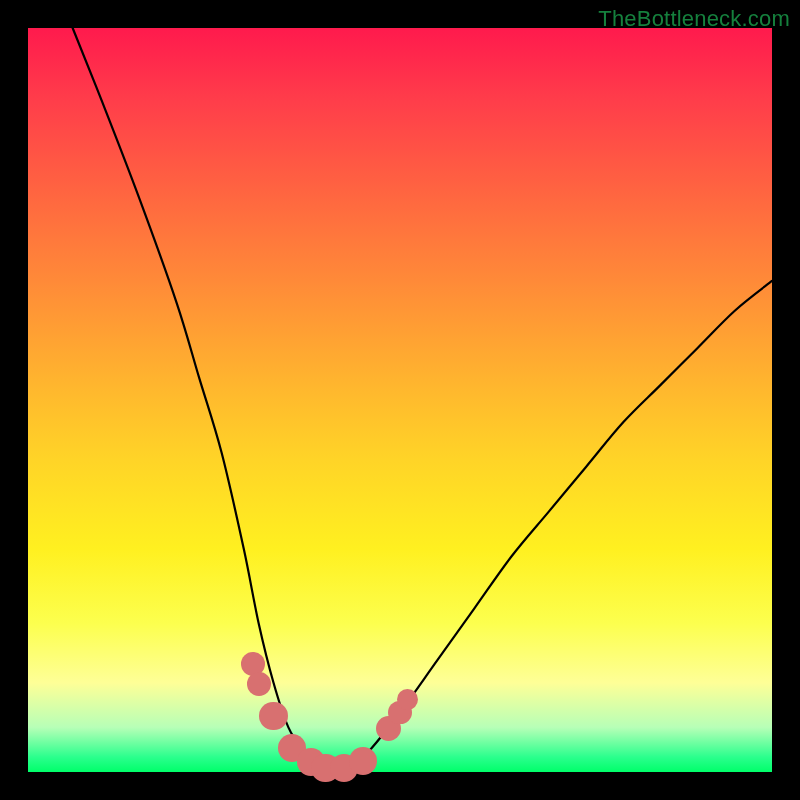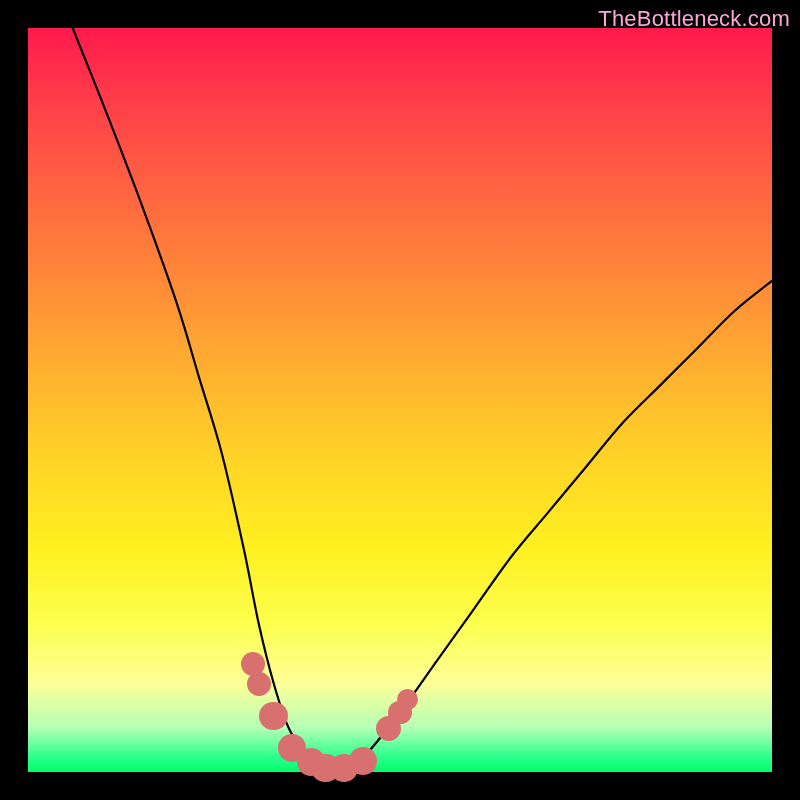--- a/index.html
+++ b/index.html
@@ -34,21 +34,21 @@
       #fcff4e 80%,
       #feff97 88%,
       #b7ffb7 94%,
       #2bff8d 98%,
       #00ff6a 100%);
   }
   .watermark {
     position: absolute;
     top: 6px;
     right: 10px;
-    color: #f9a8d4;
+    color: #15803d;
     font-size: 22px;
     letter-spacing: 0.2px;
     font-weight: 400;
     user-select: none;
   }
   svg.curve {
     position: absolute;
     left: 0; top: 0;
     width: 744px; height: 744px;
     overflow: visible;

